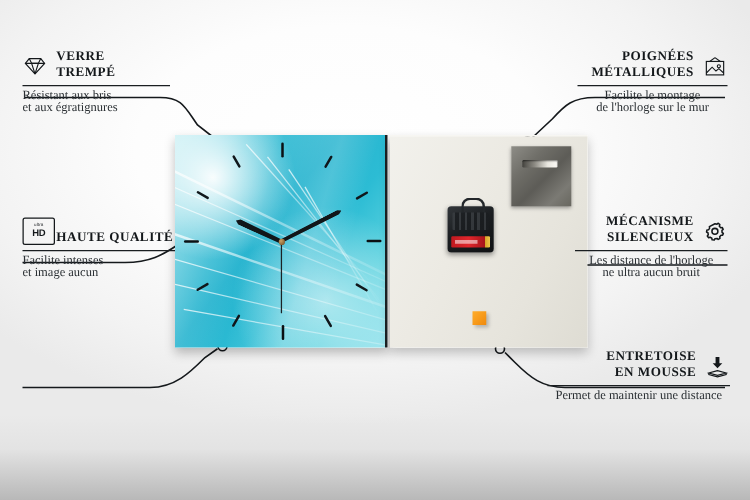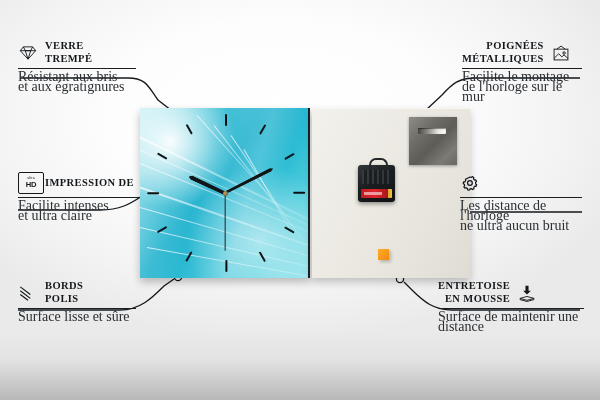--- a/index.html
+++ b/index.html
@@ -77,26 +77,26 @@
   .mechanism .battery{position:absolute;left:3px;bottom:4px;width:31px;height:9px;border-radius:1px;
     background:linear-gradient(90deg,#c0191f 0%,#e0262c 45%,#a5141a 88%,#d9a62b 88%,#f0c64a 100%);}
   .mechanism .battery span{position:absolute;left:3px;top:2.5px;width:18px;height:3px;background:rgba(255,255,255,.55);}
   .foam{position:absolute;left:66px;bottom:18px;width:11px;height:11px;
     background:linear-gradient(135deg,#ffad2b,#f08a0c);box-shadow:2px 2px 3px rgba(0,0,0,.22);}
   
   .lines{position:absolute;left:0;top:0;width:600px;height:400px;pointer-events:none;}
   .callout{position:absolute;}
   .callout .row{display:flex;align-items:center;gap:7px;}
   .callout.left .row{justify-content:flex-start;}
-  .callout.right .row{justify-content:flex-start;}
+  .callout.right .row{justify-content:flex-end;}
   .ttl{font-weight:bold;font-size:10.5px;letter-spacing:.4px;color:#14181b;line-height:12.5px;text-transform:uppercase;}
   .callout.right .ttl{text-align:right;}
   .rule{height:1px;background:#1a1e21;margin:3px 0 3px;}
-  .desc{font-size:14px;line-height:10px;color:#2a2f33;}
-  .callout.right .desc{text-align:left;}
+  .desc{font-size:10px;line-height:10px;color:#2a2f33;}
+  .callout.right .desc{text-align:center;}
   .ico{flex:0 0 auto;width:20px;height:22px;color:#14181b;}
   .ico svg{display:block;width:100%;height:100%;}
   .hdbox{width:24px;height:20px;border:1.2px solid #14181b;border-radius:2px;
     display:flex;flex-direction:column;align-items:center;justify-content:center;line-height:1;}
   .hdbox b{font-family:"Liberation Sans",sans-serif;font-size:7.6px;letter-spacing:-.2px;}
   .hdbox s{font-family:"Liberation Sans",sans-serif;font-size:3.6px;text-decoration:none;letter-spacing:.1px;margin-bottom:.5px;}
 </style>
 </head>
 <body>
 
@@ -203,49 +203,29 @@
 
   <div class="callout left" style="left:18px;top:172px;width:122px;">
     <div class="row">
       <span class="ico">
         <span class="hdbox">
           <s>ultra</s>
           <b>HD</b>
         </span>
       </span>
       <span class="ttl">
-        <span>IMPRESSION DE</span><br>
-      </span>
-    </div>
-    <div class="rule"></div>
-    <div class="desc">
-      <span>Facilite intenses</span><br><span>et ultra claire</span>
-    </div>
-  </div>
-
-  <div class="callout left" style="left:18px;top:280px;width:118px;">
-    <div class="row">
-      <span class="ico">
-        <svg viewBox="0 0 26 22">
-            <g fill="none" stroke="currentColor" stroke-width="1.5">
-          <path d="M3 3 L16 13"></path>
-              <path d="M3 8 L16 18"></path>
-              <path d="M3 13 L13 20.5"></path>
-        </g>
-          </svg>
-      </span>
-      <span class="ttl">
-        <span>BORDS</span><br><span>POLIS</span>
-      </span>
-    </div>
-    <div class="rule"></div>
-    <div class="desc">
-      <span>Surface lisse et sûre</span>
-    </div>
-  </div>
+        <br><span>HAUTE QUALITÉ</span>
+      </span>
+    </div>
+    <div class="rule"></div>
+    <div class="desc">
+      <span>Facilite intenses</span><br><span>et image aucun</span>
+    </div>
+  </div>
+
 
   <div class="callout right" style="left:462px;top:40px;width:120px;">
     <div class="row">
       <span class="ttl">
         <span>POIGNÉES</span><br><span>MÉTALLIQUES</span>
       </span>
       <span class="ico">
         <svg viewBox="0 0 26 22">
             <g fill="none" stroke="currentColor" stroke-width="1.2">
           <rect x="4" y="6" width="18" height="14"></rect>
@@ -257,20 +237,23 @@
       </span>
     </div>
     <div class="rule"></div>
     <div class="desc">
       <span>Facilite le montage</span><br><span>de l'horloge sur le mur</span>
     </div>
   </div>
 
   <div class="callout right" style="left:460px;top:172px;width:122px;">
     <div class="row">
+      <span class="ttl">
+        <span>MÉCANISME</span><br><span>SILENCIEUX</span>
+      </span>
       <span class="ico">
         <svg viewBox="0 0 26 22">
             <g fill="none" stroke="currentColor" stroke-width="1.6">
           <path d="M13 3.2 l2.1 .45 1.3-1.0 1.6 1.5 -.5 1.55 1.5 1.6 1.6-.25 .9 2.0 -1.25 1.05 .1 2.2 1.35 .9 -.8 2.05 -1.6-.15 -1.45 1.65 .35 1.55 -1.9 1.25 -1.2-1.1 -2.15 .3 -.75 1.45 -2.2-.3 -.3-1.6 -1.85-1.15 -1.5 .6 -1.35-1.75 1.0-1.3 -.35-2.15 -1.45-.75 .45-2.2 1.6-.05 1.2-1.8 -.3-1.55z" stroke-linejoin="round"></path>
           <circle cx="12.9" cy="11.1" r="3.1"></circle>
         </g>
           </svg>
       </span>
     </div>
     <div class="rule"></div>
@@ -289,17 +272,17 @@
             <g fill="none" stroke="currentColor" stroke-width="1.2">
           <path d="M11 1.5 h4 v6.5 h3 l-5 5 -5-5 h3 z" fill="currentColor" stroke="none"></path>
           <path d="M13 15.5 L4 18 L13 20.5 L22 18 Z"></path>
           <path d="M4 18 v1.6 L13 22 L22 19.6 V18"></path>
         </g>
           </svg>
       </span>
     </div>
     <div class="rule"></div>
     <div class="desc">
-      <span>Surface de maintenir une distance</span><br>
+      <span>Permet de maintenir une distance</span><br>
     </div>
   </div>
 
 </div>
 
 </body></html>

